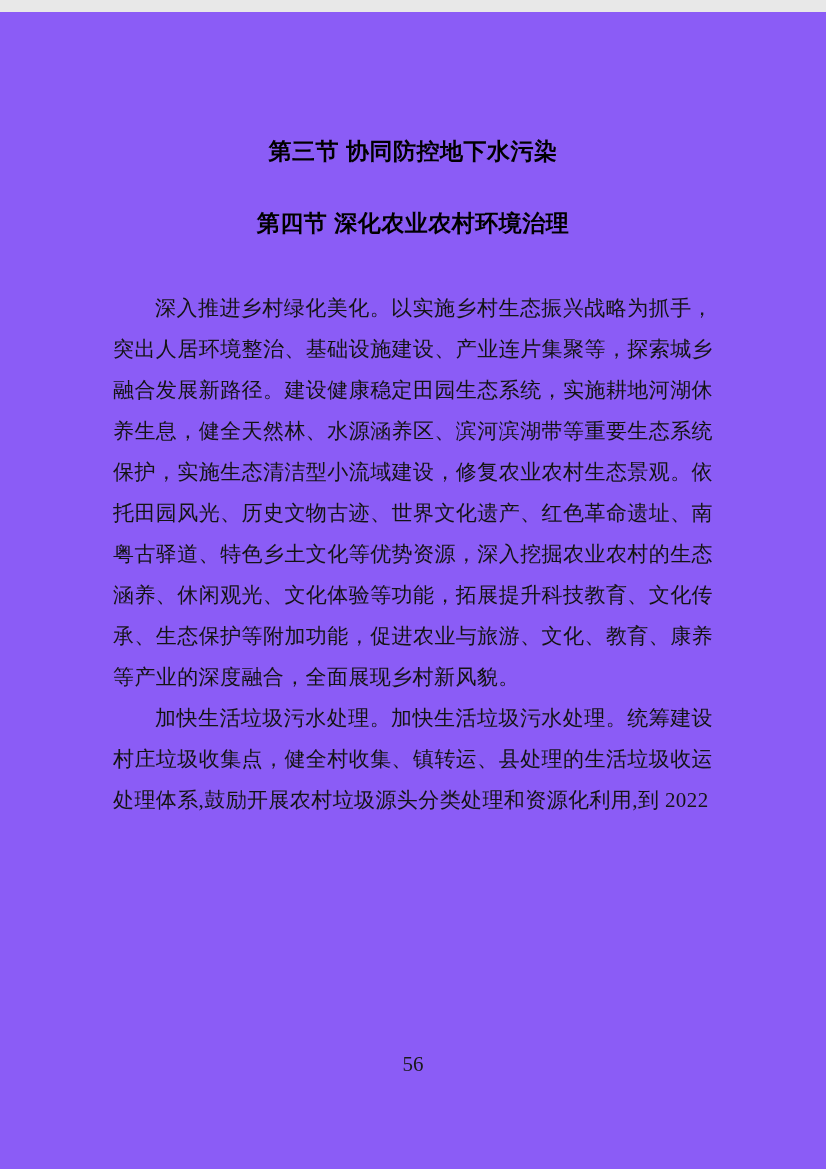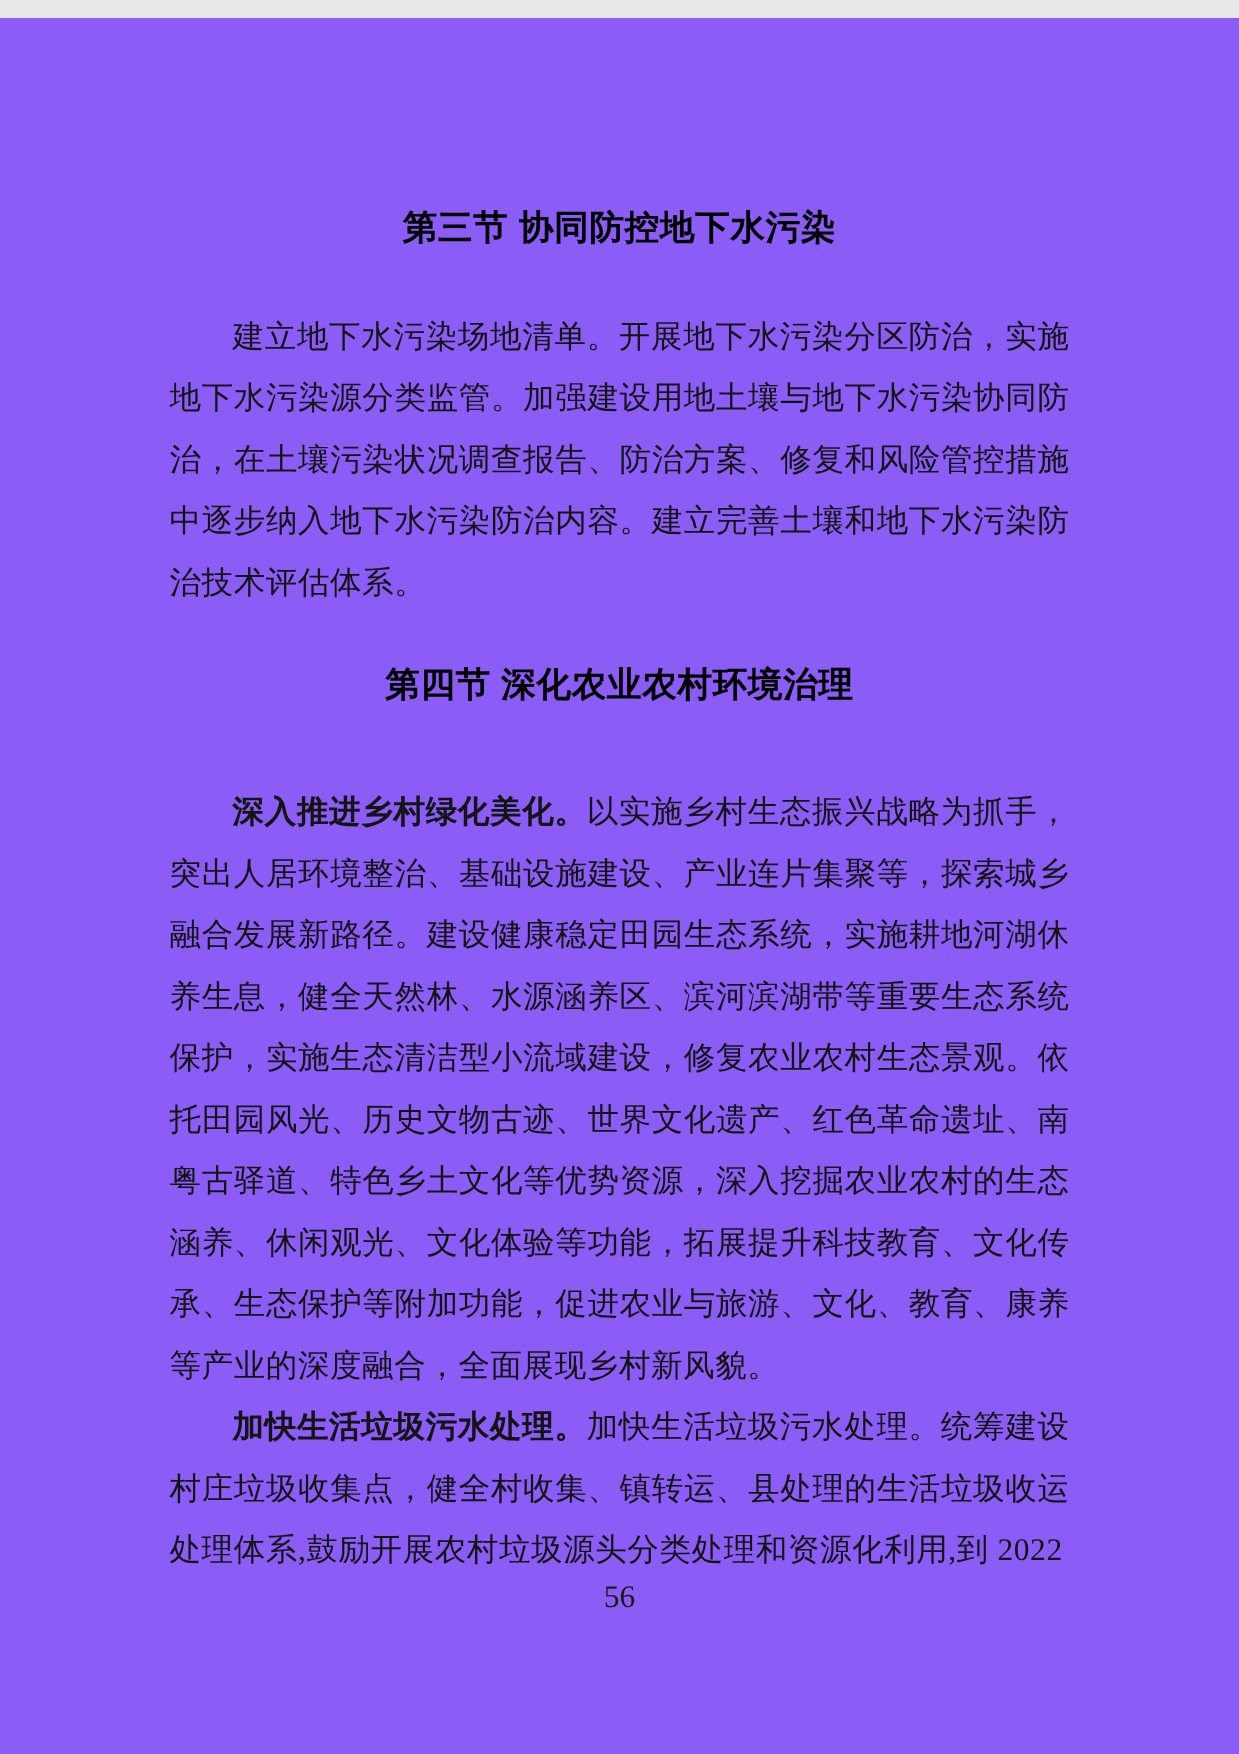--- a/index.html
+++ b/index.html
@@ -33,21 +33,21 @@
   .body-para {
     font-family: "Liberation Serif", "DejaVu Serif", serif;
     font-size: 21px;
     line-height: 41px;
     text-align: justify;
     text-indent: 2em;
     letter-spacing: 0.4px;
     color: #141414;
   }
   .body-para .lead {
-    font-weight: bold;
+    font-weight: normal;
     font-family: "Liberation Serif", "DejaVu Serif", serif;
   }
   .page-number {
     position: absolute;
     left: 0;
     right: 0;
     top: 1040px;
     text-align: center;
     font-family: "Liberation Serif", "DejaVu Serif", serif;
     font-size: 21px;
@@ -55,21 +55,20 @@
   }
 </style>
 </head>
 <body>
 
 <div class="page">
   <div class="content">
 
     <div class="section-heading heading-first">第三节 协同防控地下水污染</div>
 
-    <p class="body-para"><span>建立地下水污染场地清单。开展地下水污染分区防治，实施地下水污染源分类监管。加强建设用地土壤与地下水污染协同防治，在土壤污染状况调查报告、防治方案、修复和风险管控措施中逐步纳入地下水污染防治内容。建立完善土壤和地下水污染防治技术评估体系。</span></p>
 
     <div class="section-heading heading-second">第四节 深化农业农村环境治理</div>
 
     <p class="body-para"><span class="lead">深入推进乡村绿化美化。</span><span>以实施乡村生态振兴战略为抓手，突出人居环境整治、基础设施建设、产业连片集聚等，探索城乡融合发展新路径。建设健康稳定田园生态系统，实施耕地河湖休养生息，健全天然林、水源涵养区、滨河滨湖带等重要生态系统保护，实施生态清洁型小流域建设，修复农业农村生态景观。依托田园风光、历史文物古迹、世界文化遗产、红色革命遗址、南粤古驿道、特色乡土文化等优势资源，深入挖掘农业农村的生态涵养、休闲观光、文化体验等功能，拓展提升科技教育、文化传承、生态保护等附加功能，促进农业与旅游、文化、教育、康养等产业的深度融合，全面展现乡村新风貌。</span></p>
 
     <p class="body-para"><span class="lead">加快生活垃圾污水处理。</span><span>加快生活垃圾污水处理。统筹建设村庄垃圾收集点，健全村收集、镇转运、县处理的生活垃圾收运处理体系,鼓励开展农村垃圾源头分类处理和资源化利用,到 2022</span></p>
 
   </div>
 
   <div class="page-number">56</div>

